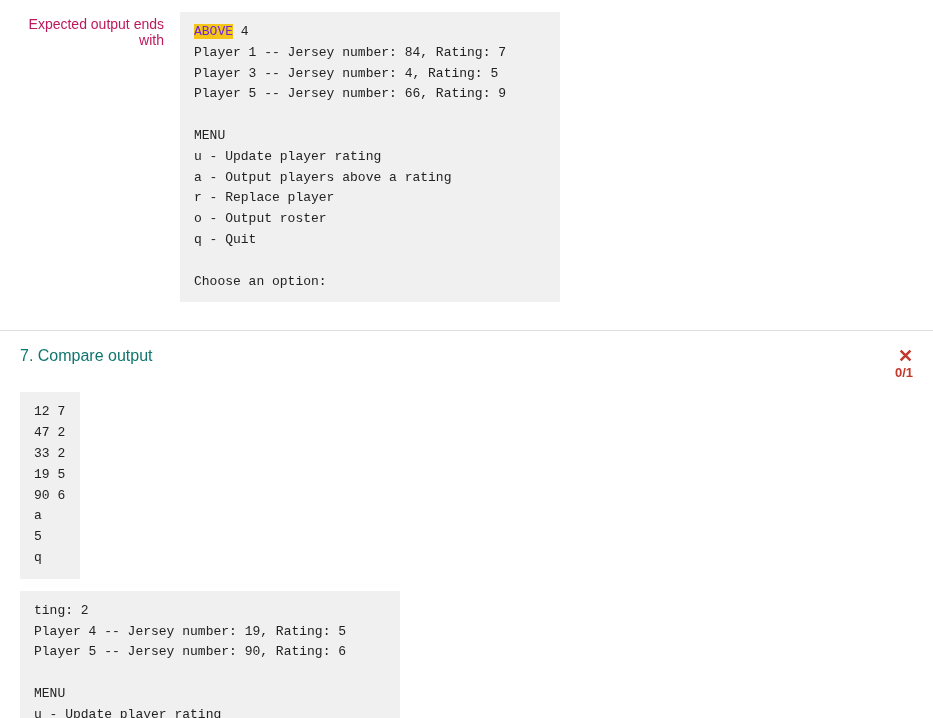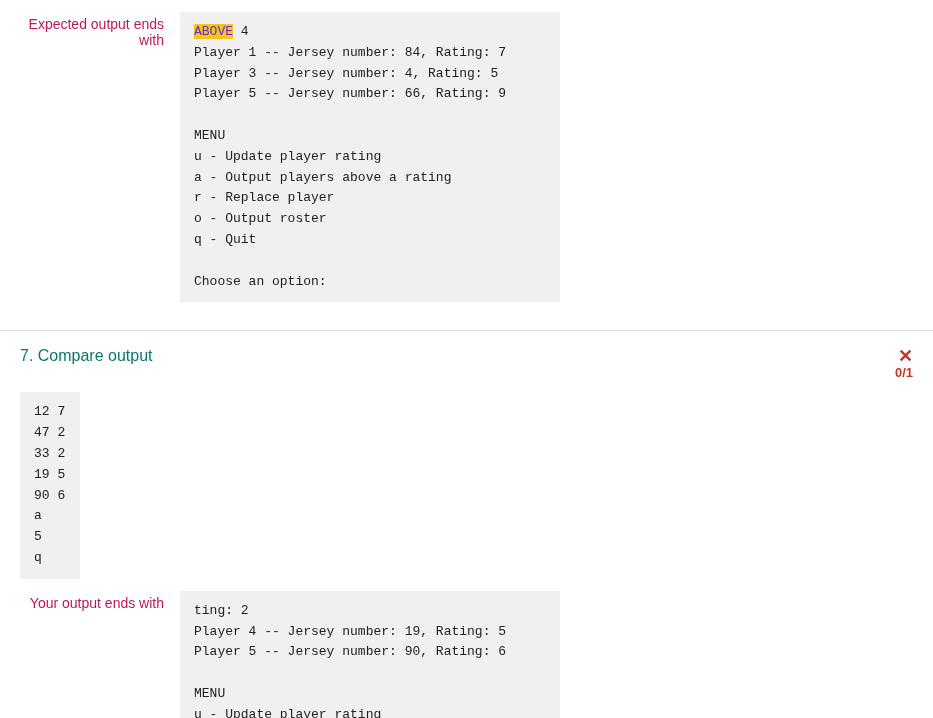--- a/index.html
+++ b/index.html
@@ -149,21 +149,20 @@
 47 2
 33 2
 19 5
 90 6
 a
 5
 q</div>
     </div>
 
     <div class="content-row">
-      <div class="row-label">Your output ends with</div>
       <div class="code-box" id="your-output-box">ting: 2
 Player 4 -- Jersey number: 19, Rating: 5
 Player 5 -- Jersey number: 90, Rating: 6
 
 MENU
 u - Update player rating
 a - Output players above a rating
 r - Replace player
 o - Output roster
 q-Quit</div>

